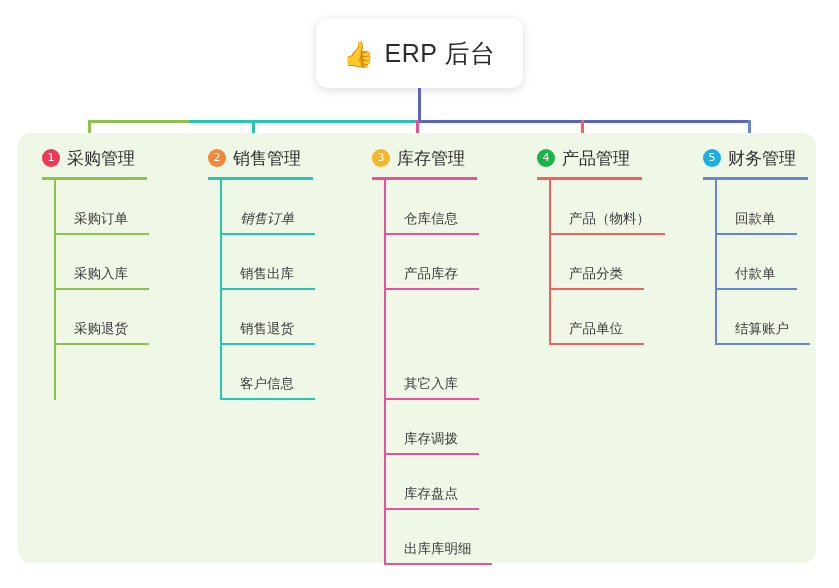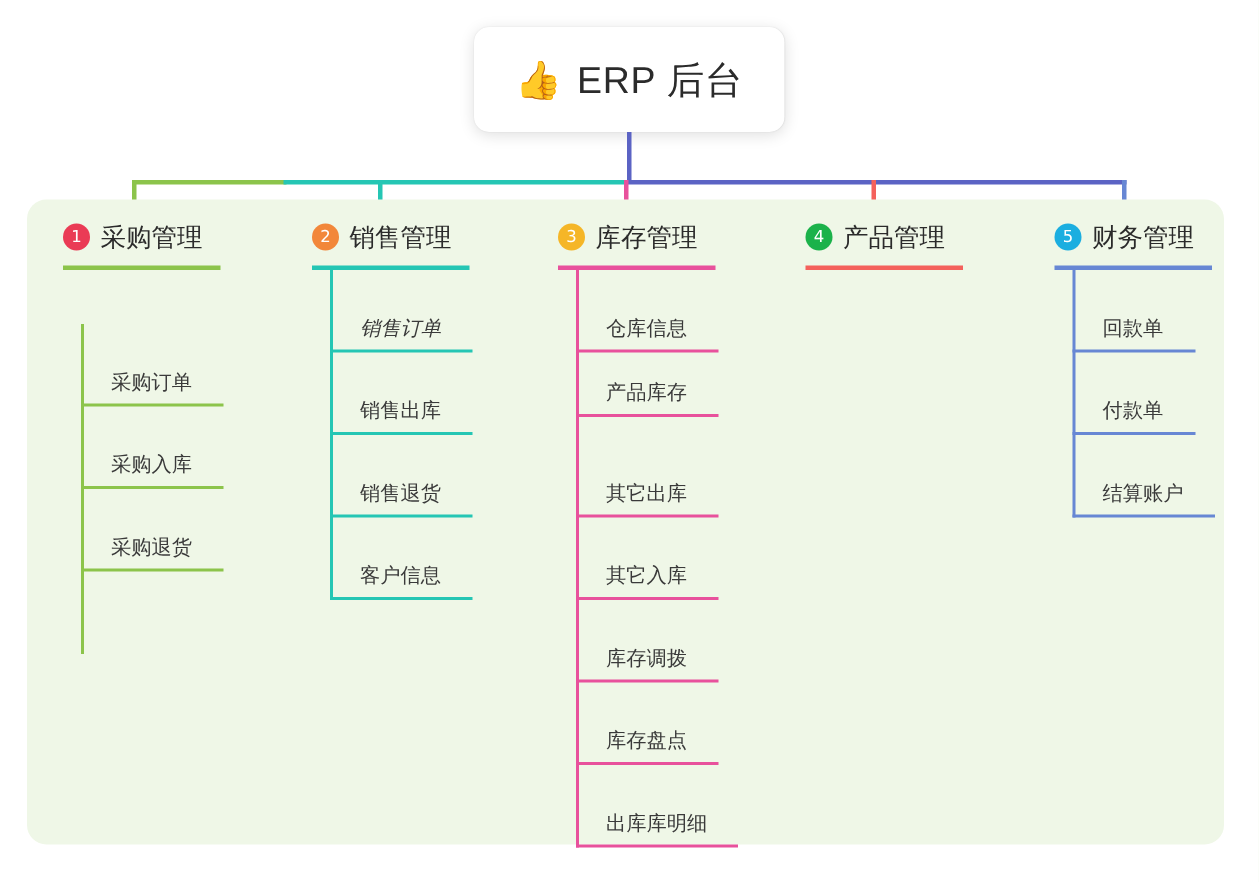--- a/index.html
+++ b/index.html
@@ -156,21 +156,21 @@
   <div class="line vline" style="left:748px; top:120px; height:19px; background:#6787d4;"></div>
 
   <div class="panel"></div>
 
   <div class="column" style="left:42px; width:150px;">
     <div class="col-head">
       <span class="badge" style="background:#ea3b55;">1</span>
       <span class="col-title">采购管理</span>
     </div>
     <div class="head-rule" style="background:#8cc44b; width:105px;"></div>
-    <div class="branch" style="height:176px;margin-top:36px;">
+    <div class="branch" style="height:176px;">
       <div class="trunk" style="height:220px; background:#8cc44b;"></div>
 
       <div class="leaf" style="top:0px; width:95px;">
         <span class="leaf-label">采购订单</span>
         <div class="leaf-rule" style="width:95px; background:#8cc44b;"></div>
       </div>
       <div class="leaf" style="top:55px; width:95px;">
         <span class="leaf-label">采购入库</span>
         <div class="leaf-rule" style="width:95px; background:#8cc44b;"></div>
       </div>
@@ -215,26 +215,22 @@
       <span class="col-title">库存管理</span>
     </div>
     <div class="head-rule" style="background:#e8519c; width:105px;"></div>
     <div class="branch" style="height:385px;">
       <div class="trunk" style="height:385px; background:#e8519c;"></div>
 
       <div class="leaf" style="top:0px; width:95px;">
         <span class="leaf-label">仓库信息</span>
         <div class="leaf-rule" style="width:95px; background:#e8519c;"></div>
       </div>
-      <div class="leaf" style="top:43px; width:95px;padding-left:32px;">
+      <div class="leaf" style="top:55px; width:95px;padding-left:32px;">
         <span class="leaf-label">产品库存</span>
-        <div class="leaf-rule" style="width:95px; background:#e8519c;"></div>
-      </div>
-      <div class="leaf" style="top:110px; width:95px;">
-        <span class="leaf-label">其它出库</span>
         <div class="leaf-rule" style="width:95px; background:#e8519c;"></div>
       </div>
       <div class="leaf" style="top:165px; width:95px;">
         <span class="leaf-label">其它入库</span>
         <div class="leaf-rule" style="width:95px; background:#e8519c;"></div>
       </div>
       <div class="leaf" style="top:220px; width:95px;">
         <span class="leaf-label">库存调拨</span>
         <div class="leaf-rule" style="width:95px; background:#e8519c;"></div>
       </div>
@@ -248,20 +244,36 @@
       </div>
     </div>
   </div>
 
   <div class="column" style="left:537px; width:160px;">
     <div class="col-head">
       <span class="badge" style="background:#1bb24a;">4</span>
       <span class="col-title">产品管理</span>
     </div>
     <div class="head-rule" style="background:#f4615c; width:105px;"></div>
+    <div class="branch" style="height:165px;">
+      <div class="trunk" style="height:165px; background:#f4615c;"></div>
+
+      <div class="leaf" style="top:0px; width:116px;">
+        <span class="leaf-label">产品（物料）</span>
+        <div class="leaf-rule" style="width:116px; background:#f4615c;"></div>
+      </div>
+      <div class="leaf" style="top:55px; width:95px;">
+        <span class="leaf-label">产品分类</span>
+        <div class="leaf-rule" style="width:95px; background:#f4615c;"></div>
+      </div>
+      <div class="leaf" style="top:110px; width:95px;">
+        <span class="leaf-label">产品单位</span>
+        <div class="leaf-rule" style="width:95px; background:#f4615c;"></div>
+      </div>
+    </div>
   </div>
 
   <div class="column" style="left:703px; width:150px;">
     <div class="col-head">
       <span class="badge" style="background:#1baee0;">5</span>
       <span class="col-title">财务管理</span>
     </div>
     <div class="head-rule" style="background:#6787d4; width:105px;"></div>
     <div class="branch" style="height:165px;">
       <div class="trunk" style="height:165px; background:#6787d4;"></div>

